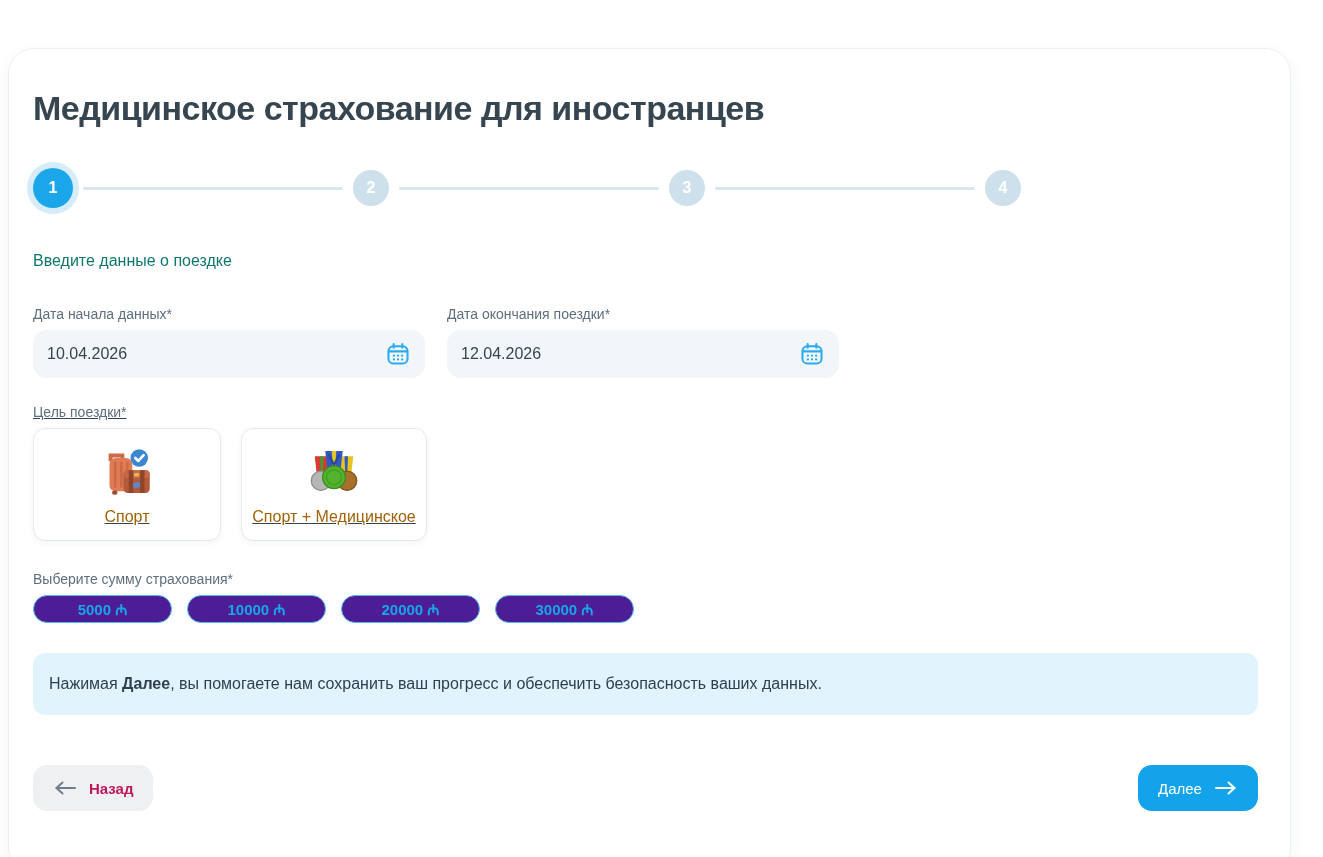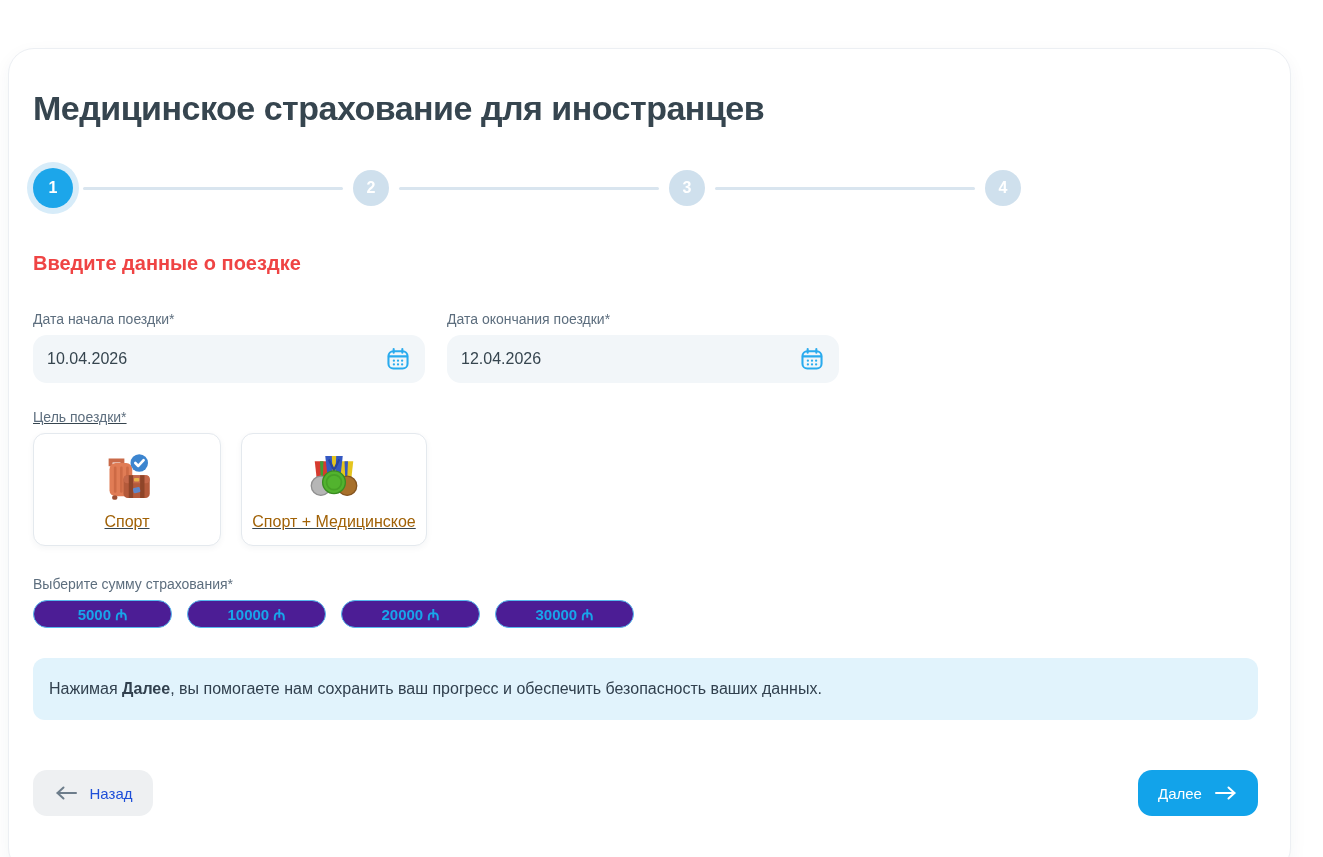--- a/index.html
+++ b/index.html
@@ -22,21 +22,21 @@
     width:36px; height:36px; border-radius:50%; background:#cfe0ed;
     color:#ffffff; font-size:16px; font-weight:700;
     display:flex; align-items:center; justify-content:center; flex:0 0 auto;
     cursor:default;
   }
   .step.active {
     width:40px; height:40px; background:#1ca6ea;
     box-shadow:0 0 0 6px #d7ecf9;
   }
   .step-line { flex:1 1 auto; height:3px; background:#d9e5ef; border-radius:2px; margin:0 10px; }
-  h2.section-heading { font-size:20px; font-weight:700; color:#ef4444; margin-bottom:36px; }
+  h2.section-heading { font-size:16px; font-weight:400; color:#0f766e; margin-bottom:36px; }
   .field-label { display:block; font-size:14px; color:#5d6e7e; margin-bottom:8px; }
   .dates-row { display:flex; gap:22px; margin-bottom:26px; }
   .date-field { width:392px; }
   .input-wrap {
     display:flex; align-items:center; height:48px; background:#f2f6f9;
     border-radius:14px; padding:0 14px;gap:13px;
   }
   .input-wrap input {
     flex:1; border:none; outline:none; background:transparent;
     font-family:inherit; font-size:16px; color:#36454f;
@@ -70,21 +70,21 @@
   }
   .notice p { font-size:16px; color:#31404e; }
   .notice b { font-weight:700; }
   
   .footer { display:flex; justify-content:space-between; align-items:center; }
   .btn {
     height:46px; border:none; border-radius:14px; font-family:inherit;
     font-size:15px; display:flex; align-items:center; justify-content:center;
     gap:12px; cursor:pointer; padding:0 20px; min-width:120px;
   }
-  .btn-back { background:#eef0f2; color:#1d4ed8; }
+  .btn-back { background:#eef0f2; color:#be185d;font-weight:bold; }
   .btn-next { background:#12a3ea; color:#ffffff; font-weight:400; }
 </style>
 </head>
 <body>
 
 <div class="card">
 
   <h1 class="page-title">Медицинское страхование для иностранцев</h1>
 
   <div class="stepper">
@@ -102,21 +102,21 @@
     <div class="step-line"></div>
     <div class="step">
       <span>4</span>
     </div>
   </div>
 
   <h2 class="section-heading">Введите данные о поездке</h2>
 
   <div class="dates-row">
     <div class="date-field">
-      <label class="field-label">Дата начала поездки*</label>
+      <label class="field-label">Дата начала данных*</label>
       <div class="input-wrap">
         <input type="text" readonly="" value="10.04.2026" style="">
         <span class="cal-btn">
           <svg width="26" height="26" viewBox="0 0 24 24" fill="none" stroke="#2aabee" stroke-width="1.9" stroke-linecap="round">
             <rect x="3.2" y="4.8" width="17.6" height="16" rx="4.5"></rect>
             <line x1="3.6" y1="9.6" x2="20.4" y2="9.6"></line>
             <line x1="8" y1="2.8" x2="8" y2="6.2"></line>
             <line x1="16" y1="2.8" x2="16" y2="6.2"></line>
             <g fill="#2aabee" stroke="none">
               <circle cx="8.2" cy="13.5" r="1.05"></circle>

